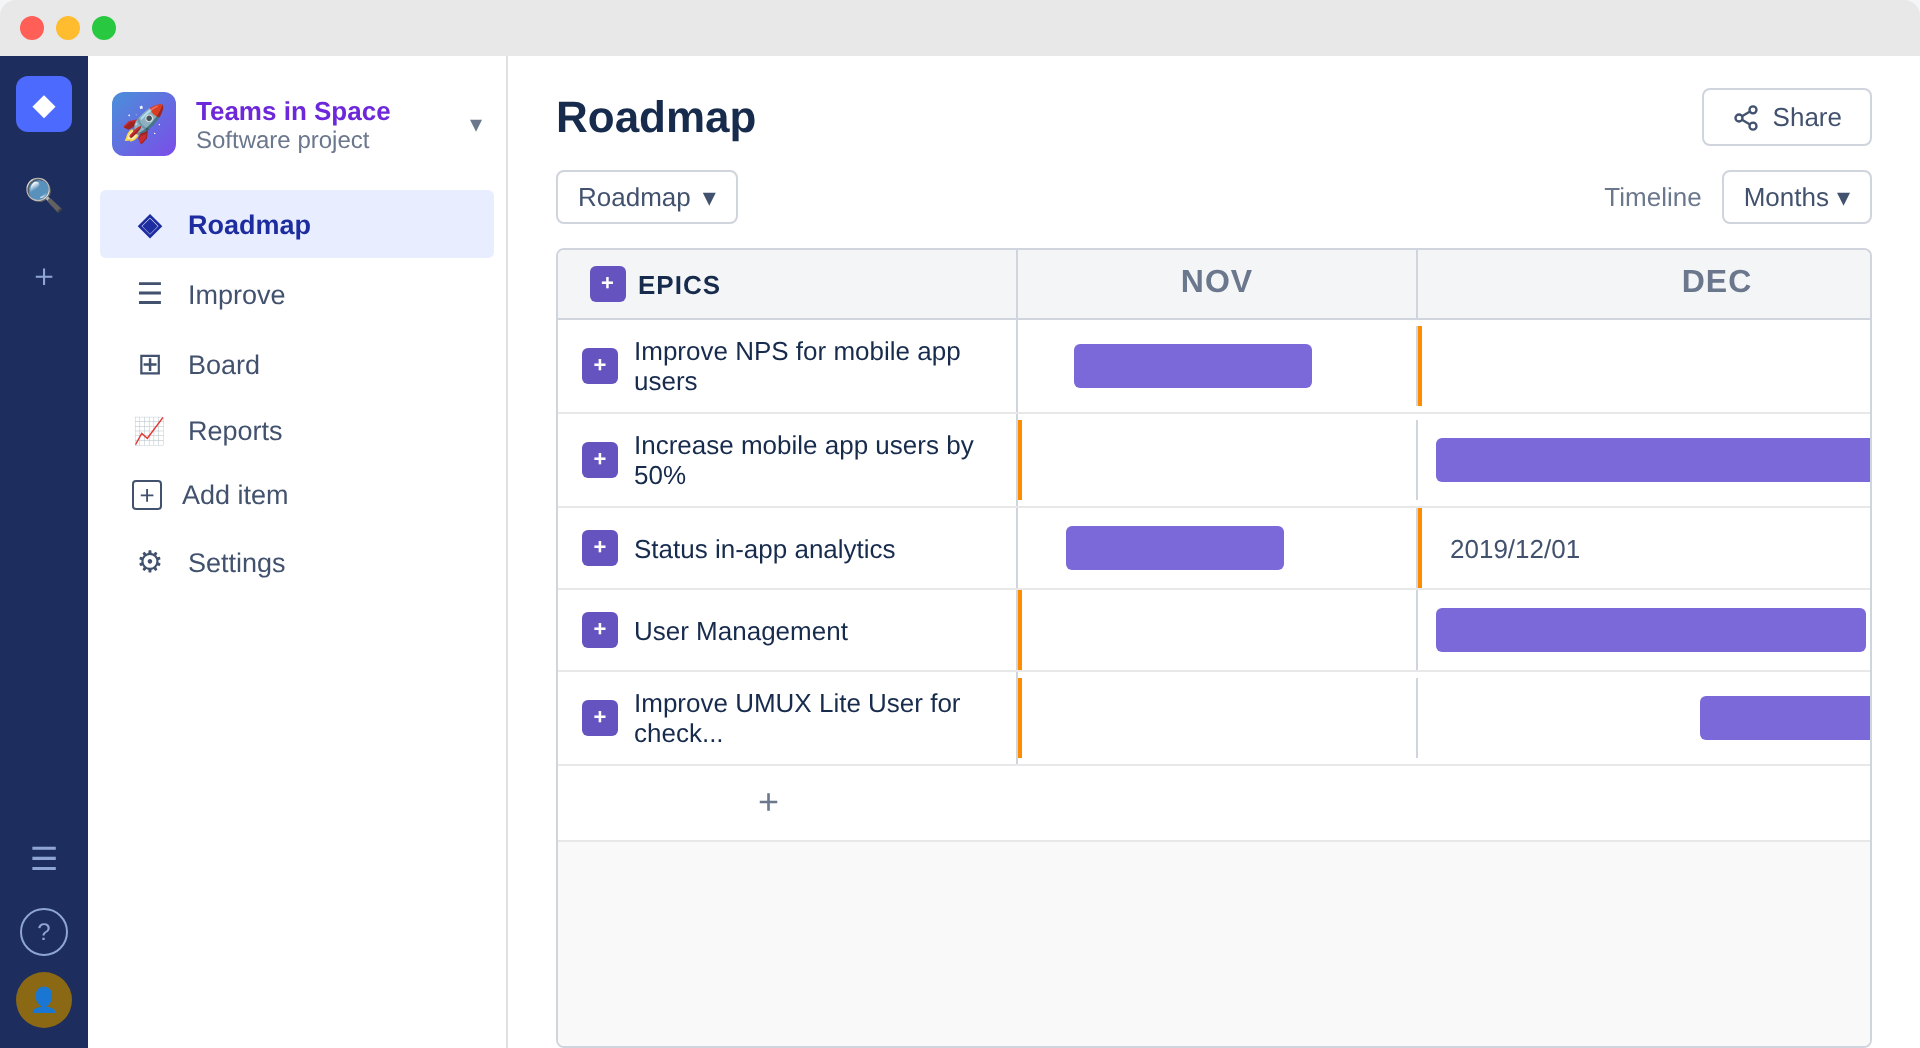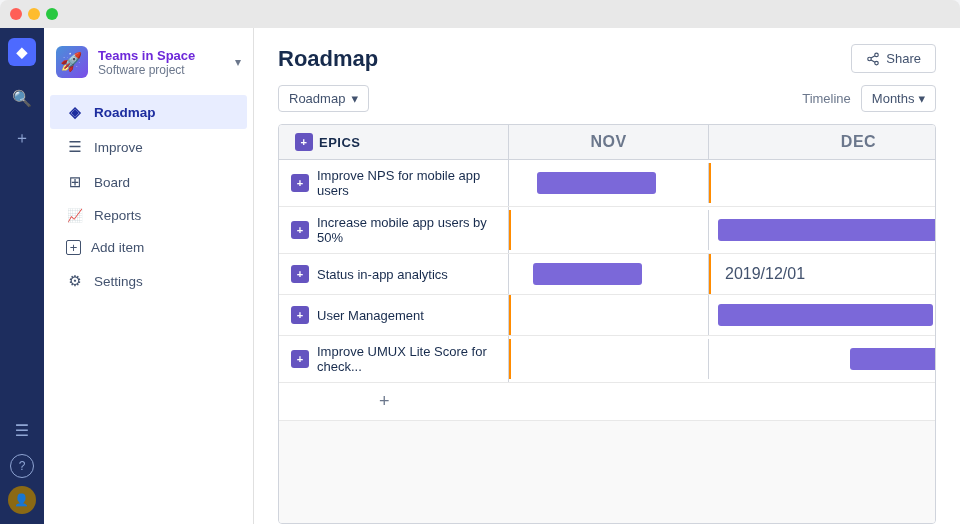--- a/index.html
+++ b/index.html
@@ -414,21 +414,21 @@
           <div class="grid-row" style="position:relative;">
             <div class="epic-cell">
               <div class="epic-icon">+</div>
               <span>Status in-app analytics</span>
             </div>
             <div style="position:relative; height:40px; border-right:1px solid #d0d4dc; display:flex; align-items:center;">
               <div style="position:absolute; left:12%; width:55%; height:22px; background:#7b68d9; border-radius:3px;"></div>
             </div>
             <div style="position:relative; height:40px; border-right:1px solid #d0d4dc; display:flex; align-items:center; padding-left:8px;">
               <div style="position:absolute; left:0; top:0; bottom:0; width:2px; background:#ff8b00; z-index:5;"></div>
-              <span style="font-size:16px; color:#42526e; padding-left:8px;">2019/12/01</span>
+              <span style="font-size:13px; color:#42526e; padding-left:8px;">2019/12/01</span>
             </div>
 
           </div>
 
           <div class="grid-row" style="position:relative;">
             <div class="epic-cell">
               <div class="epic-icon">+</div>
               <span>User Management</span>
             </div>
             <div style="position:relative; height:40px; border-right:1px solid #d0d4dc;">
@@ -436,21 +436,21 @@
             </div>
             <div style="position:relative; height:40px; border-right:1px solid #d0d4dc; display:flex; align-items:center;">
               <div style="position:absolute; left:3%; width:72%; height:22px; background:#7b68d9; border-radius:3px;"></div>
             </div>
 
           </div>
 
           <div class="grid-row" style="position:relative;">
             <div class="epic-cell">
               <div class="epic-icon">+</div>
-              <span>Improve UMUX Lite Score for check...</span>
+              <span>Improve UMUX Lite User for check...</span>
             </div>
             <div style="position:relative; height:40px; border-right:1px solid #d0d4dc;">
               <div style="position:absolute; left:0; top:0; bottom:0; width:2px; background:#ff8b00; z-index:5;"></div>
             </div>
             <div style="position:relative; height:40px; border-right:1px solid #d0d4dc; display:flex; align-items:center;">
               <div style="position:absolute; left:47%; width:42%; height:22px; background:#7b68d9; border-radius:3px;"></div>
             </div>
 
           </div>
 

